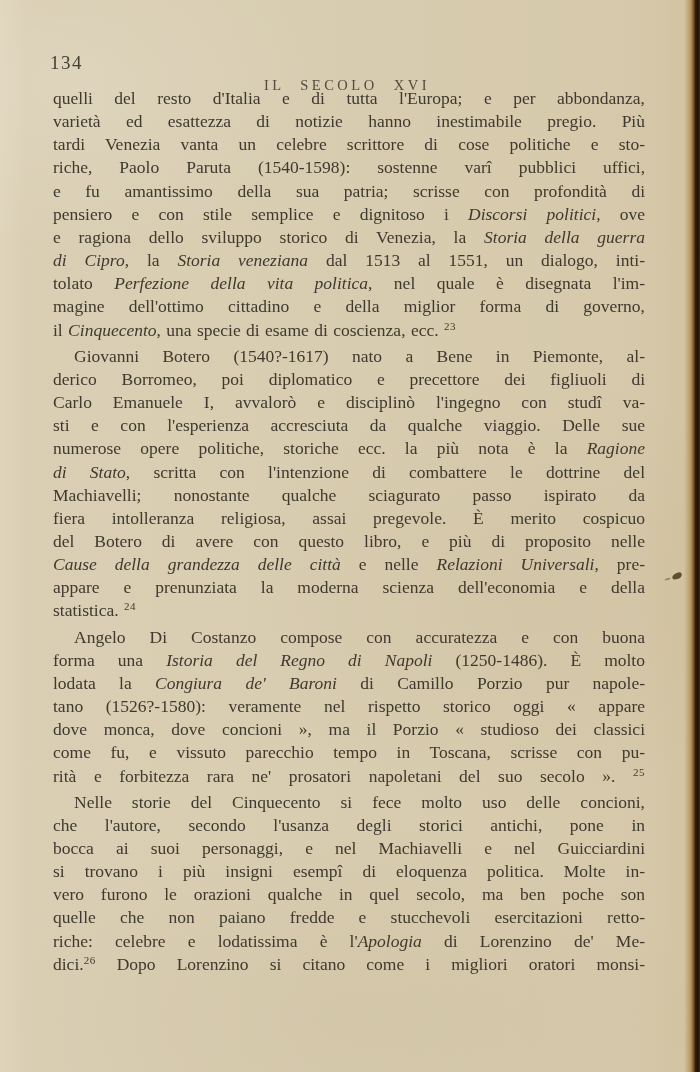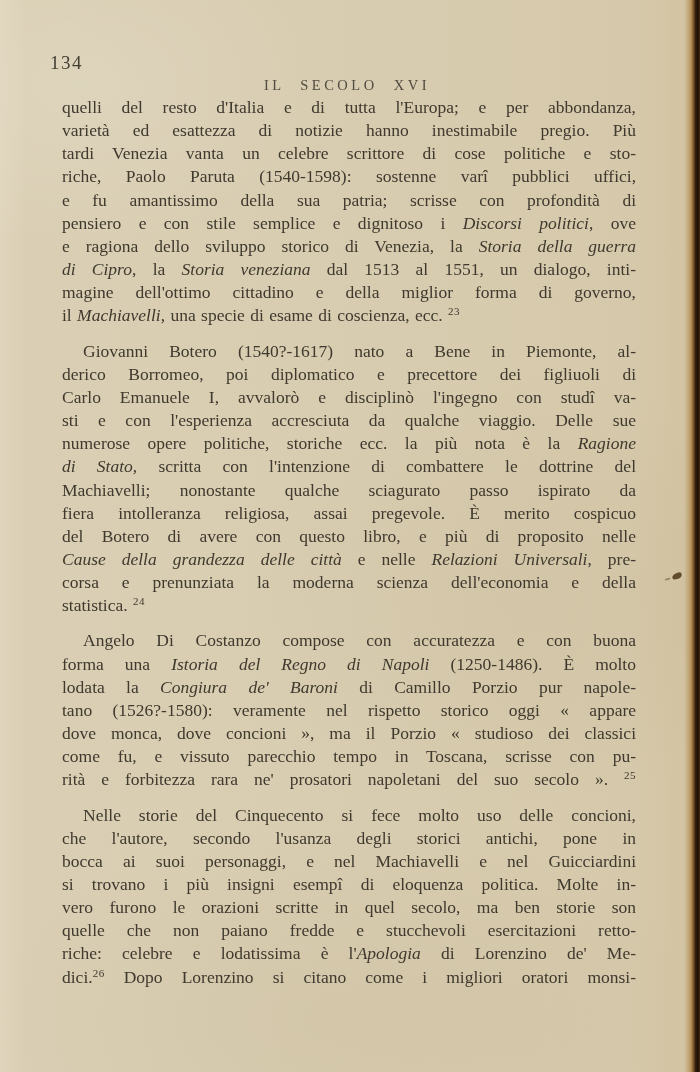--- a/index.html
+++ b/index.html
@@ -65,21 +65,21 @@
   }
   .text-block {
     position: absolute;
     top: 84px;
     left: 50px;
     width: 598px;
     font-size: 17.5px;
     line-height: 23.15px;
     word-spacing: 1px;
   }
-  .para { margin: 12px; }
+  .para { margin: 3px; }
   .line {
     text-align: justify;
     text-align-last: left;
   }
   .line.j { text-align-last: justify; }
   .line.indent { text-indent: 21px; }
   i { font-style: italic; }
   sup {
     font-size: 11px;
     line-height: 0;
@@ -120,52 +120,53 @@
   <div class="text-block">
       <div class="para">
         <div class="line j">quelli del resto d'Italia e di tutta l'Europa; e per abbondanza,</div>
         <div class="line j">varietà ed esattezza di notizie hanno inestimabile pregio. Più</div>
         <div class="line j">tardi Venezia vanta un celebre scrittore di cose politiche e sto-</div>
         <div class="line j">riche, Paolo Paruta (1540-1598): sostenne varî pubblici uffici,</div>
         <div class="line j">e fu amantissimo della sua patria; scrisse con profondità di</div>
         <div class="line j">pensiero e con stile semplice e dignitoso i <i>Discorsi politici</i>, ove</div>
         <div class="line j">e ragiona dello sviluppo storico di Venezia, la <i>Storia della guerra</i></div>
         <div class="line j"><i>di Cipro</i>, la <i>Storia veneziana</i> dal 1513 al 1551, un dialogo, inti-</div>
+        <div class="line j">tolato <i>Perfezione della vita politica</i>, nel quale è disegnata l'im-</div>
         <div class="line j">magine dell'ottimo cittadino e della miglior forma di governo,</div>
-        <div class="line">il <i>Machiavelli</i>, una specie di esame di coscienza, ecc. <sup>23</sup></div>
+        <div class="line">il <i>Cinquecento</i>, una specie di esame di coscienza, ecc. <sup>23</sup></div>
       </div>
       <div class="para">
         <div class="line j indent">Giovanni Botero (1540?-1617) nato a Bene in Piemonte, al-</div>
         <div class="line j">derico Borromeo, poi diplomatico e precettore dei figliuoli di</div>
         <div class="line j">Carlo Emanuele I, avvalorò e disciplinò l'ingegno con studî va-</div>
         <div class="line j">sti e con l'esperienza accresciuta da qualche viaggio. Delle sue</div>
         <div class="line j">numerose opere politiche, storiche ecc. la più nota è la <i>Ragione</i></div>
         <div class="line j"><i>di Stato</i>, scritta con l'intenzione di combattere le dottrine del</div>
         <div class="line j">Machiavelli; nonostante qualche sciagurato passo ispirato da</div>
         <div class="line j">fiera intolleranza religiosa, assai pregevole. È merito cospicuo</div>
         <div class="line j">del Botero di avere con questo libro, e più di proposito nelle</div>
         <div class="line j"><i>Cause della grandezza delle città</i> e nelle <i>Relazioni Universali</i>, pre-</div>
-        <div class="line j">corsa e prenunziata la moderna scienza dell'economia e della</div>
+        <div class="line j">appare e prenunziata la moderna scienza dell'economia e della</div>
         <div class="line">statistica. <sup>24</sup></div>
       </div>
       <div class="para">
         <div class="line j indent">Angelo Di Costanzo compose con accuratezza e con buona</div>
         <div class="line j">forma una <i>Istoria del Regno di Napoli</i> (1250-1486). È molto</div>
         <div class="line j">lodata la <i>Congiura de' Baroni</i> di Camillo Porzio pur napole-</div>
         <div class="line j">tano (1526?-1580): veramente nel rispetto storico oggi « appare</div>
         <div class="line j">dove monca, dove concioni », ma il Porzio « studioso dei classici</div>
         <div class="line j">come fu, e vissuto parecchio tempo in Toscana, scrisse con pu-</div>
         <div class="line j">rità e forbitezza rara ne' prosatori napoletani del suo secolo ». <sup>25</sup></div>
       </div>
       <div class="para">
         <div class="line j indent">Nelle storie del Cinquecento si fece molto uso delle concioni,</div>
         <div class="line j">che l'autore, secondo l'usanza degli storici antichi, pone in</div>
         <div class="line j">bocca ai suoi personaggi, e nel Machiavelli e nel Guicciardini</div>
         <div class="line j">si trovano i più insigni esempî di eloquenza politica. Molte in-</div>
-        <div class="line j">vero furono le orazioni scritte in quel secolo, ma ben storie son</div>
+        <div class="line j">vero furono le orazioni qualche in quel secolo, ma ben poche son</div>
         <div class="line j">quelle che non paiano fredde e stucchevoli esercitazioni retto-</div>
         <div class="line j">riche: celebre e lodatissima è l'<i>Apologia</i> di Lorenzino de' Me-</div>
         <div class="line j">dici.<sup>26</sup> Dopo Lorenzino si citano come i migliori oratori monsi-</div>
       </div>
     </div>
 
   <div class="ink-speck"></div>
   <div class="binding-edge"></div>
 </div>
 

